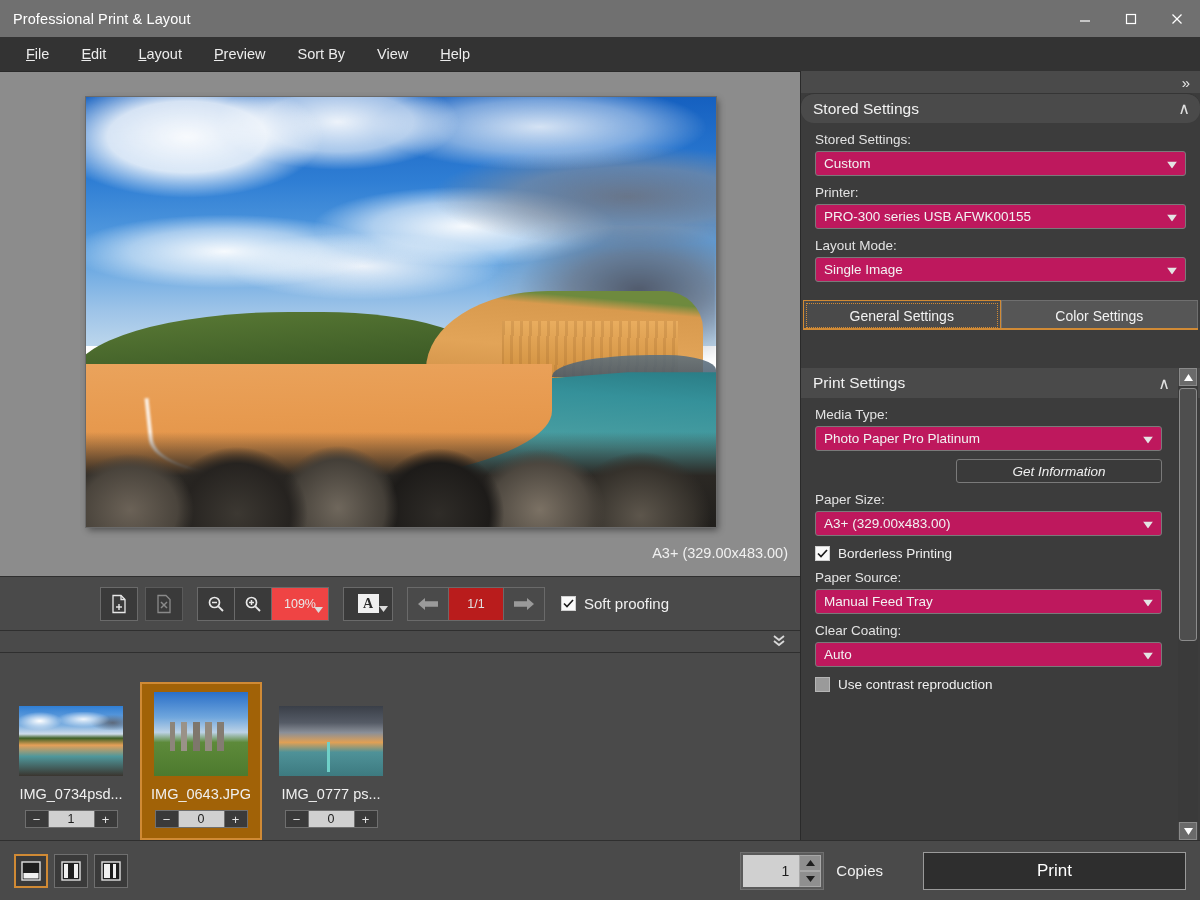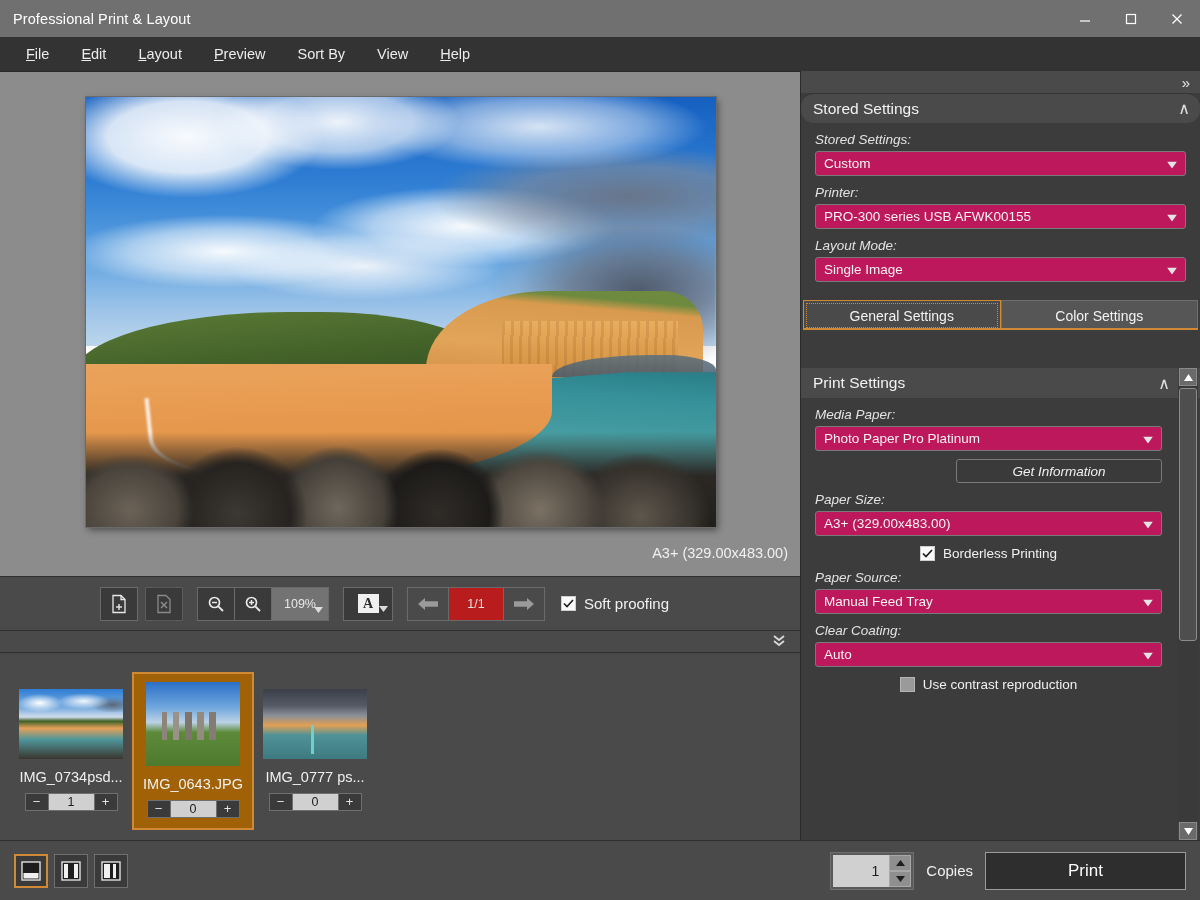--- a/index.html
+++ b/index.html
@@ -121,21 +121,21 @@
     display: flex; align-items: center; padding-left: 100px; gap: 0;
   }
   .tb-btn {
     width: 38px; height: 34px; background: #3a3a3a; border: 1px solid #6a6a6a;
     display: flex; align-items: center; justify-content: center; color: #e8e8e8;
   }
   .tb-btn.disabled { color: #8a8a8a; border-color: #5a5a5a; }
   .tb-group { display: flex; align-items: center; margin-right: 14px; }
   .tb-group .tb-btn + .tb-btn { margin-left: -1px; }
   .zoom-val {
-    height: 34px; min-width: 58px; background: #737373; border: 1px solid #6a6a6a;
+    height: 34px; min-width: 58px; background: #ef4444; border: 1px solid #6a6a6a;
     margin-left: -1px; color: #e8e8e8; font-size: 12.5px;
     display: flex; align-items: center; justify-content: center; gap: 5px; padding: 0 6px;
     position: relative;
   }
   .zoom-val .caret { position: absolute; right: 5px; bottom: 4px; }
   .orient-btn {
     width: 50px; height: 34px; background: #3a3a3a; border: 1px solid #6a6a6a;
     display: flex; align-items: center; justify-content: center; gap: 3px; position: relative;
   }
   .orient-glyph {
@@ -165,21 +165,21 @@
   
   .collapse-strip {
     position: absolute; left: 0; top: 631px; width: 800px; height: 22px;
     background: #4a4a4a; border-bottom: 1px solid #2f2f2f;
     display: flex; align-items: center; justify-content: flex-end; padding-right: 14px;
   }
 
   
   .thumbs {
     position: absolute; left: 0; top: 653px; width: 800px; height: 187px;
-    background: #4a4a4a; display: flex; align-items: center; padding: 8px 0 0 10px; 
+    background: #4a4a4a; display: flex; align-items: flex-end; padding: 8px 0 0 10px; gap: 8px;
   }
   .thumb-cell {
     width: 122px; padding: 8px 8px 10px 8px; border: 2px solid transparent;
     display: flex; flex-direction: column; align-items: center;
   }
   .thumb-cell.selected { border-color: #d08a35; background: #a16207; }
   .thumb-img {
     width: 104px; height: 70px; background: #2a2a2a; overflow: hidden; position: relative;
     display: flex; align-items: flex-end;
   }
@@ -238,21 +238,21 @@
     height: 22px; background: #4a4a4a; display: flex; align-items: center;
     justify-content: flex-end; padding-right: 10px;
   }
   .section-head {
     height: 30px; background: #4a4a4a; display: flex; align-items: center;
     padding: 0 10px 0 12px; border-top: 1px solid #353535; border-radius: 13px;
   }
   .section-head .title { color: #f2f2f2; font-size: 15.5px; }
   .section-head .chev { margin-left: auto; color: #e0e0e0; }
   .fld { padding: 0 14px; }
-  .fld-label { color: #e2e2e2; font-size: 13.5px; margin: 9px 0 4px 0; font-style: italic; }
+  .fld-label { color: #e2e2e2; font-size: 13.5px; margin: 9px 0 4px 0; }
   .select {
     height: 25px; background: #be185d; border: 1px solid #7a7a7a; border-radius: 3px;
     display: flex; align-items: center; padding: 0 8px; color: #f2f2f2; font-size: 13.5px;
     position: relative;
   }
   .select .caret { position: absolute; right: 8px; top: 50%; transform: translateY(-50%); }
   .stored-block { background: #3c3c3c; padding-bottom: 12px; }
 
   .tabs { display: flex; padding: 0 2px; margin-top: 6px; position: relative; }
   .tab {
@@ -274,21 +274,21 @@
   }
   .settings-head {
     height: 30px; background: #4a4a4a; display: flex; align-items: center; padding: 0 30px 0 12px;
   }
   .settings-scroll { position: absolute; left: 0; right: 24px; top: 30px; bottom: 0; }
   .btn-inline {
     height: 24px; background: #3a3a3a; border: 1px solid #7a7a7a; border-radius: 3px;
     color: #f0f0f0; font-size: 13.5px; display: flex; align-items: center; justify-content: center;
     margin: 8px 0 0 auto; width: 206px; font-style: italic;
   }
-  .cb-row { display: flex; align-items: center; gap: 8px; margin: 10px 0 2px 0; justify-content: center; }
+  .cb-row { display: flex; align-items: center; gap: 8px; margin: 10px 0 2px 0; }
   .cb-row .lbl { color: #f0f0f0; font-size: 13.5px; }
 
   .vscroll {
     position: absolute; right: 2px; top: 0; width: 20px; bottom: 0;
     background: #444444; display: flex; flex-direction: column; align-items: center;
   }
   .vs-btn {
     width: 18px; height: 18px; background: #6a6a6a; border: 1px solid #8a8a8a;
     display: flex; align-items: center; justify-content: center; flex: 0 0 auto;
   }
@@ -317,22 +317,22 @@
     width: 56px; height: 32px; background: #d0d0d0; color: #1d1d1d; font-size: 14px;
     display: flex; align-items: center; justify-content: flex-end; padding-right: 10px;
   }
   .spin-arrows { display: flex; flex-direction: column; width: 22px; }
   .spin-arr {
     flex: 1; background: #8f8f8f; border: 1px solid #a8a8a8;
     display: flex; align-items: center; justify-content: center;
   }
   .copies-label { color: #f0f0f0; font-size: 15px; }
   .print-btn {
-    width: 201px; height: 38px; background: #2e2e2e; border: 1px solid #9a9a9a;
-    color: #ffffff; font-size: 17px; display: flex; align-items: center; justify-content: center;
+    width: 263px; height: 38px; background: #2e2e2e; border: 1px solid #9a9a9a;
+    color: #ffffff; font-size: 17px; display: flex; align-items: center; justify-content: center; margin-left: 28px;
   }
 </style>
 </head>
 <body>
 
 <div class="app">
 
   <div class="titlebar">
     <div class="titlebar-text">Professional Print &amp; Layout</div>
     <div class="win-controls">
@@ -567,21 +567,21 @@
     </div>
 
     <div class="settings-body">
       <div class="settings-head">
         <span class="title" style="color:#f2f2f2;font-size:15.5px;">Print Settings</span>
         <span class="chev" style="margin-left:auto;color:#e0e0e0;">∧</span>
       </div>
 
       <div class="settings-scroll">
         <div class="fld">
-          <div class="fld-label">Media Paper:</div>
+          <div class="fld-label">Media Type:</div>
           <div class="select">
             <span>Photo Paper Pro Platinum</span>
             <span class="caret">
               <svg width="10" height="7" viewBox="0 0 10 7">
                   <polygon points="0,0 10,0 5,7" fill="#e4e4e4"></polygon>
                 </svg>
             </span>
           </div>
           <div class="btn-inline">Get Information</div>
         </div>

